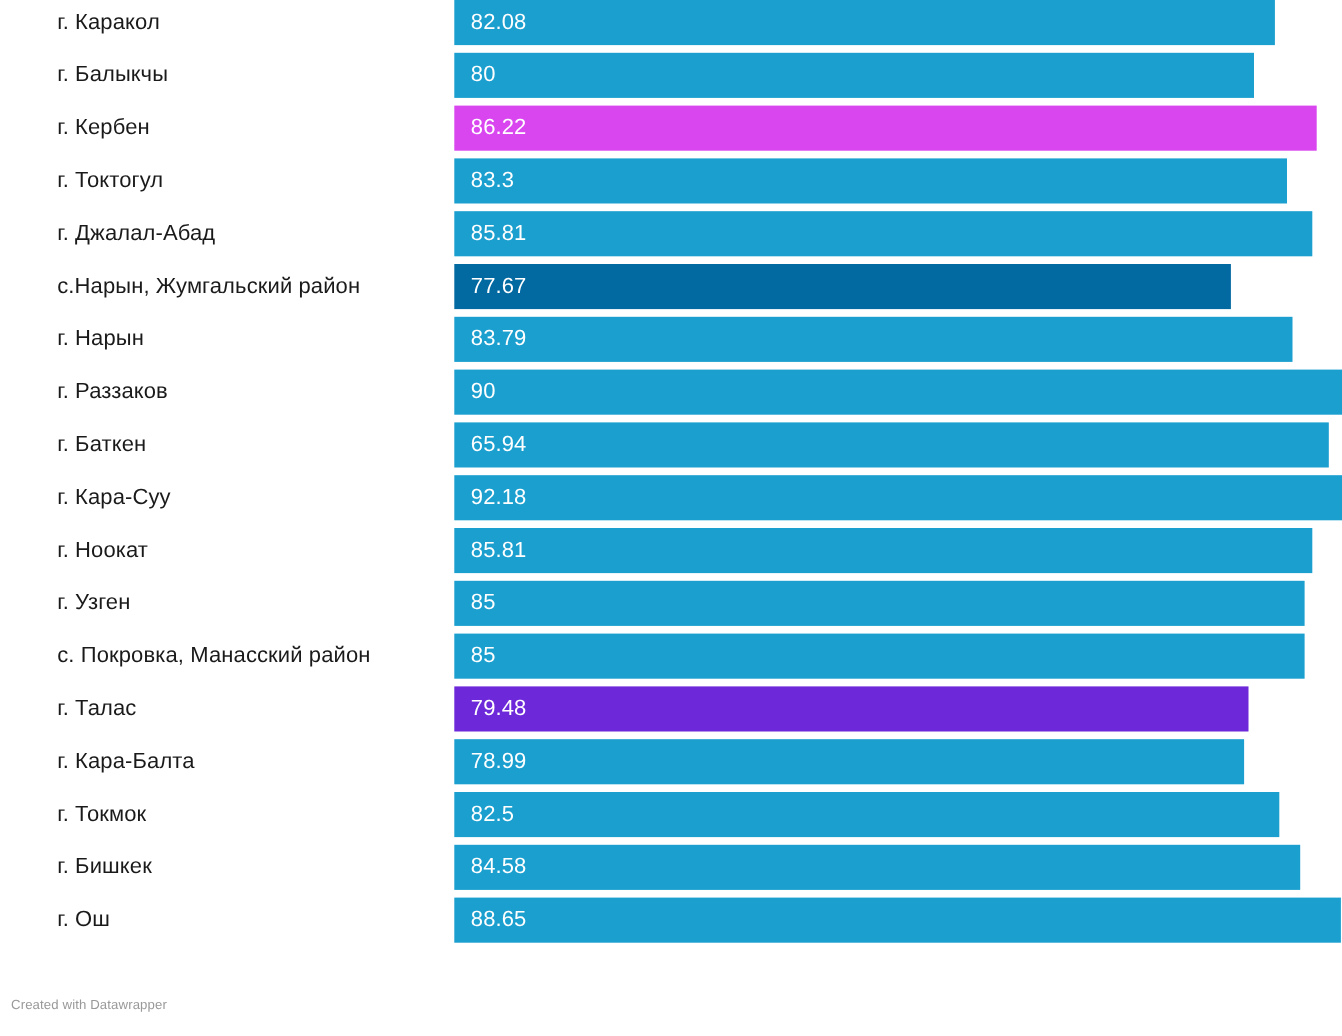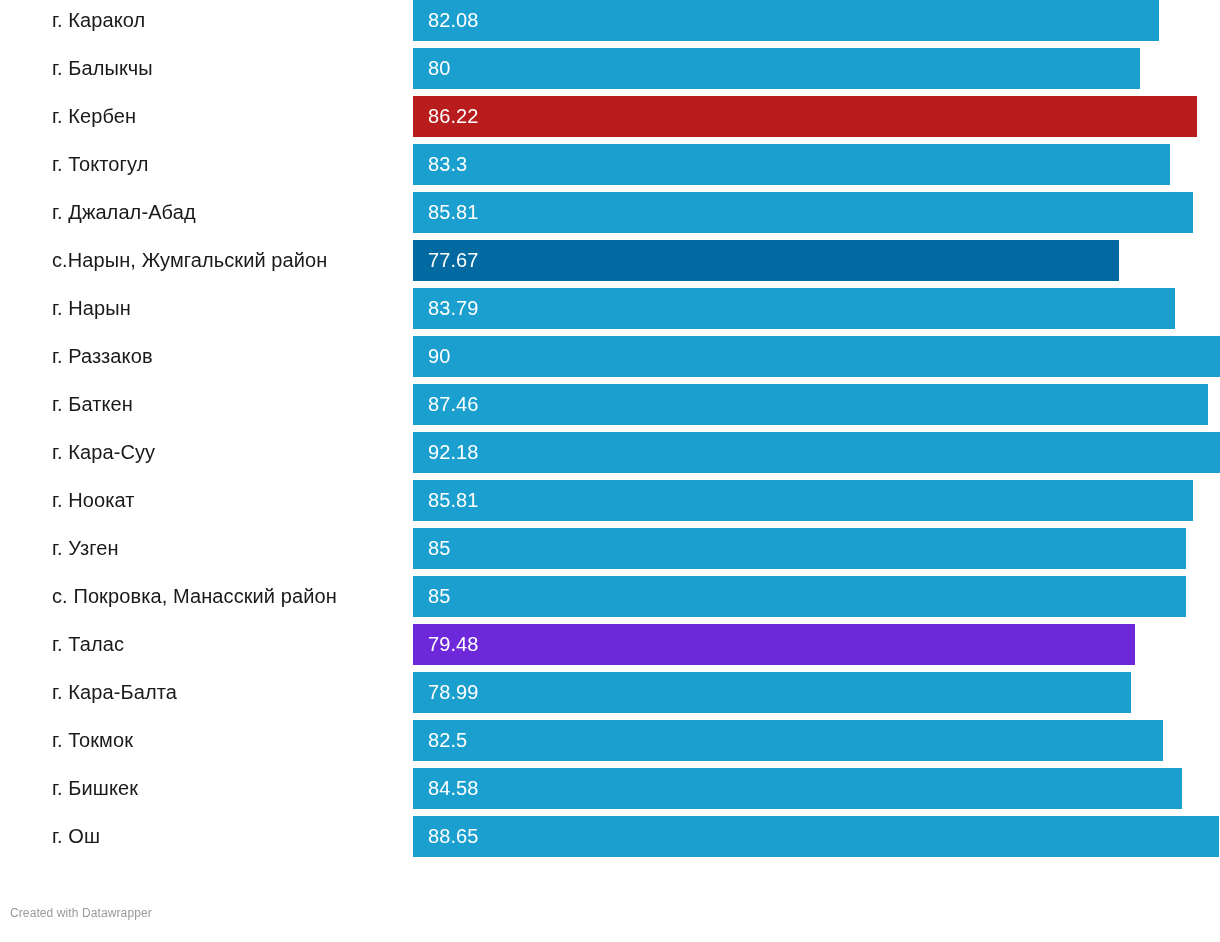--- a/index.html
+++ b/index.html
@@ -95,21 +95,21 @@
         <div class="row-label">г. Балыкчы</div>
         <div class="bar-track">
           <div class="bar-fill" style="width: 727.2px; background: rgb(26, 159, 207);">
             <div class="bar-value">80</div>
           </div>
         </div>
       </div>
       <div class="bar-row">
         <div class="row-label">г. Кербен</div>
         <div class="bar-track">
-          <div class="bar-fill" style="width: 783.74px; background: #b91c1c;">
+          <div class="bar-fill" style="width: 783.74px; background: #d946ef;">
             <div class="bar-value">86.22</div>
           </div>
         </div>
       </div>
       <div class="bar-row">
         <div class="row-label">г. Токтогул</div>
         <div class="bar-track">
           <div class="bar-fill" style="width: 757.197px; background: rgb(26, 159, 207);">
             <div class="bar-value">83.3</div>
           </div>
@@ -144,21 +144,21 @@
         <div class="bar-track">
           <div class="bar-fill" style="width: 818.1px; background: rgb(26, 159, 207);">
             <div class="bar-value">90</div>
           </div>
         </div>
       </div>
       <div class="bar-row">
         <div class="row-label">г. Баткен</div>
         <div class="bar-track">
           <div class="bar-fill" style="width: 795.011px; background: rgb(26, 159, 207);">
-            <div class="bar-value">87.46</div>
+            <div class="bar-value">65.94</div>
           </div>
         </div>
       </div>
       <div class="bar-row">
         <div class="row-label">г. Кара-Суу</div>
         <div class="bar-track">
           <div class="bar-fill" style="width: 837.916px; background: rgb(26, 159, 207);">
             <div class="bar-value">92.18</div>
           </div>
         </div>

